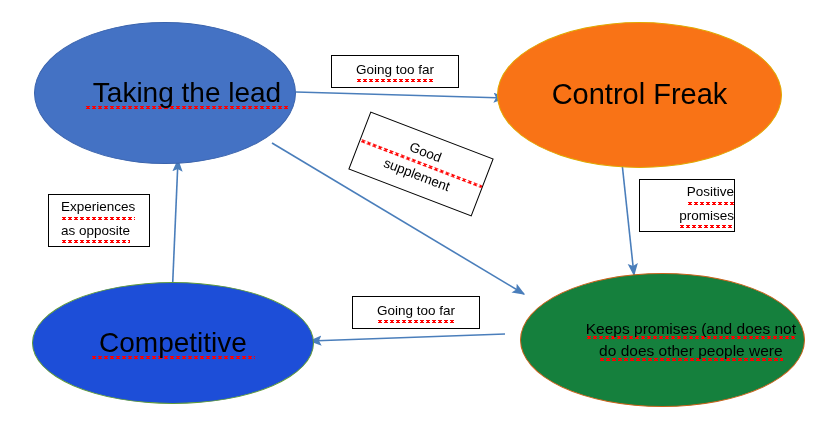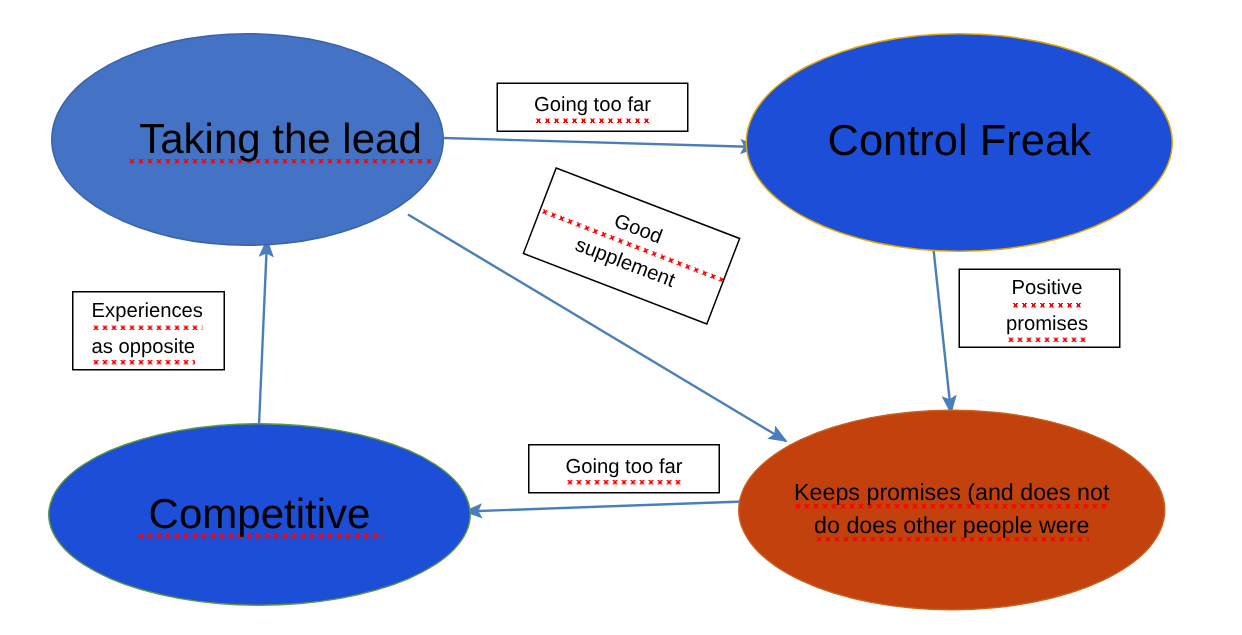--- a/index.html
+++ b/index.html
@@ -28,33 +28,33 @@
   }
 
   #node-taking-the-lead{
     left:34px;top:22px;width:262px;height:142px;
     background:#4472C4;border:1px solid #3a63ac;
   }
   #node-taking-the-lead .label{font-size:28px;margin-left:44px;}
 
   #node-control-freak{
     left:497px;top:22px;width:285px;height:146px;
-    background:#1d4ed8;border:1px solid #e0a800;
+    background:#f97316;border:1px solid #e0a800;
   }
   #node-control-freak .label{font-size:29px;}
 
   #node-competitive{
     left:32px;top:282px;width:282px;height:122px;
     background:#1d4ed8;border:1px solid #5f9a3c;
   }
   #node-competitive .label{font-size:28px;}
 
   #node-keeps-promises{
-    left:492px;top:273px;width:285px;height:134px;
-    background:#c2410c;border:1px solid #c9621a;
+    left:520px;top:273px;width:285px;height:134px;
+    background:#15803d;border:1px solid #c9621a;justify-content:flex-end;
   }
   #node-keeps-promises .label{font-size:15.5px;line-height:1.45;}
 
   
   .sp{
     position:relative;
     background-repeat:repeat-x;
     background-position:left bottom 1px;
     background-size:6px 3px;
     background-image:
@@ -85,22 +85,22 @@
   }
   #lbl-going-too-far-bottom{
     left:352px;top:296px;width:128px;height:33px;
     align-items:center;
   }
   #lbl-experiences-as-difficult{
     left:48px;top:194px;width:102px;height:53px;
     align-items:flex-start;padding-left:12px;
   }
   #lbl-positive-opposite{
-    left:639px;top:179px;width:108px;height:53px;
-    align-items:center;padding-left:10px;
+    left:639px;top:179px;width:96px;height:53px;
+    align-items:flex-end;padding-left:10px;
   }
   #lbl-good-supplement{
     left:355px;top:133px;width:132px;height:62px;
     align-items:center;
     transform:rotate(21deg);
     transform-origin:50% 50%;
     text-align:center;
   }
   #lbl-good-supplement .ln{text-align:center;width:100%;}
 

